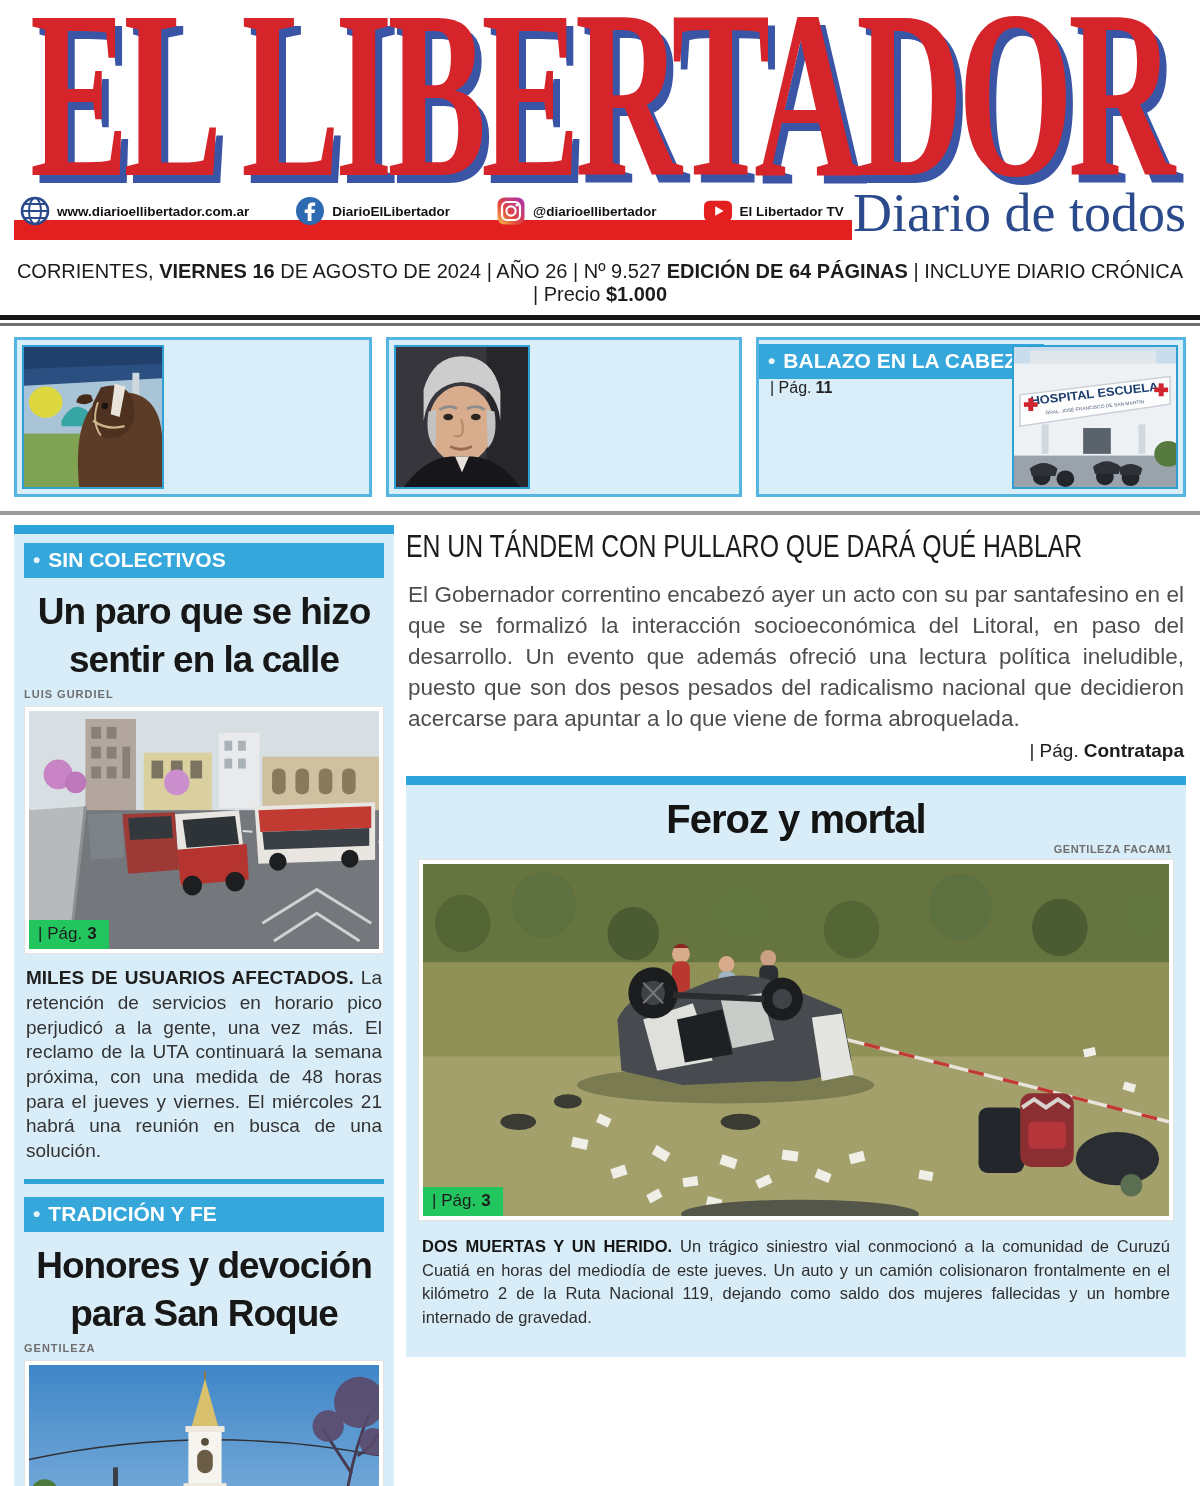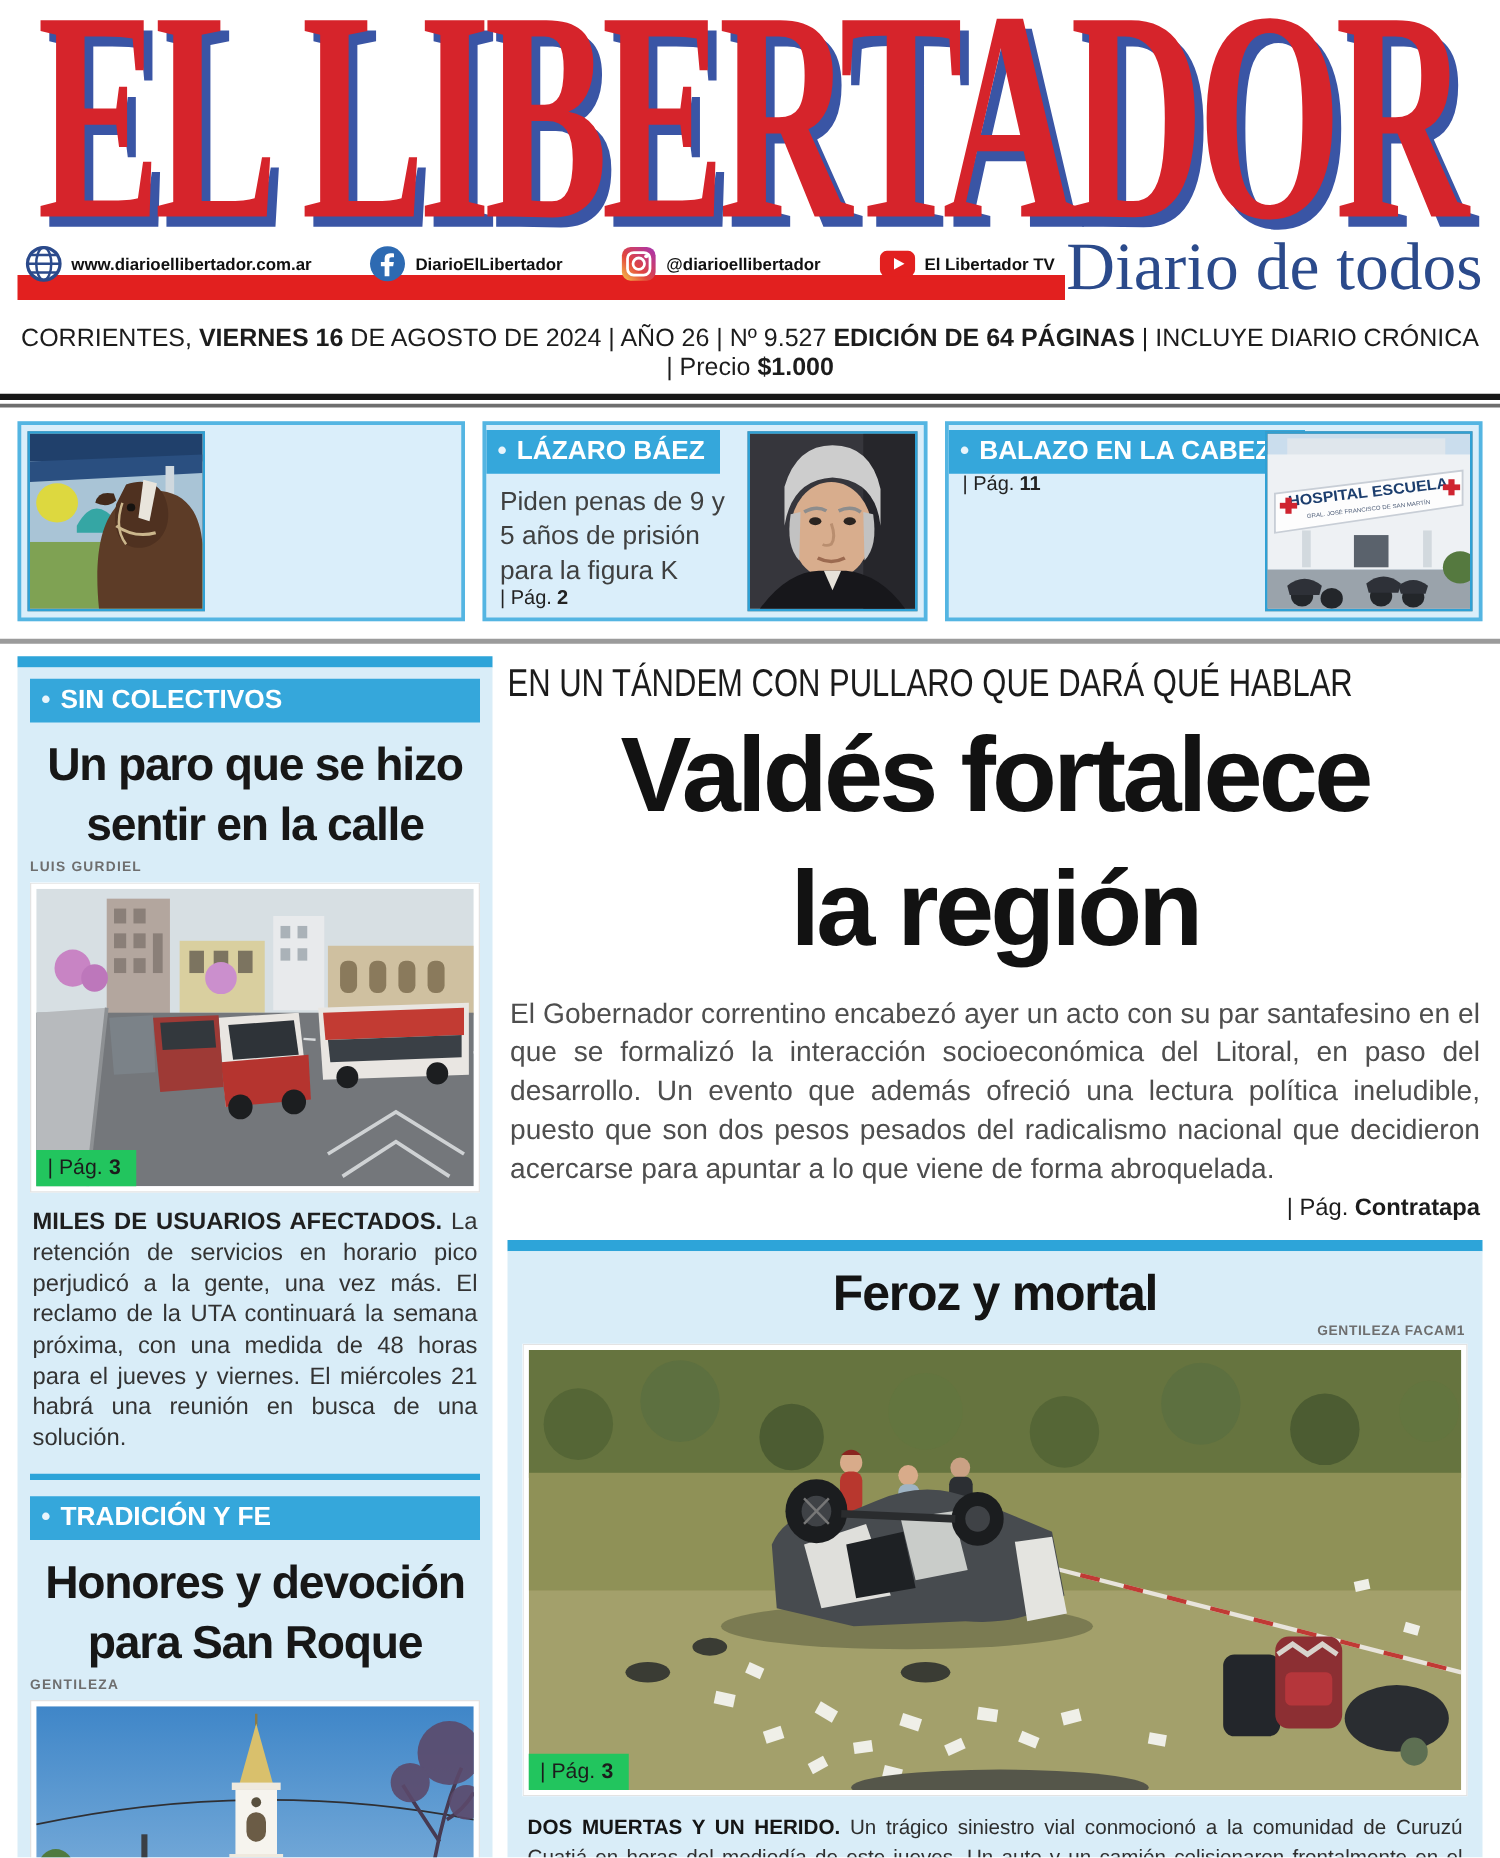--- a/index.html
+++ b/index.html
@@ -170,25 +170,20 @@
           <polygon points="92,40 103,43 97,76 88,73" fill="#e9e5dc"></polygon>
           <circle cx="82" cy="64" r="3.4" fill="#161310"></circle>
           <path d="M68,52 q-13,-3 -15,8 q10,5 17,-2 Z" fill="#432a1b"></path>
           <path d="M70,80 q15,11 32,6" stroke="#cbb68c" stroke-width="2.6" fill="none"></path>
           <path d="M75,60 q-7,22 3,36" stroke="#cbb68c" stroke-width="2" fill="none"></path>
         </svg>
       </div>
     </article>
 
     <article class="teaser-box t2">
-      <div class="teaser-main">
-        <div class="tag"><span class="bullet">•</span><span>LÁZARO BÁEZ</span></div>
-        <div class="teaser-text">Piden penas de 9 y 5 años de prisión para la figura K</div>
-        <div class="pagline"><span>| Pág.</span><b>2</b></div>
-      </div>
       <div class="teaser-photo">
         <svg viewBox="0 0 134 152" preserveAspectRatio="none">
           <rect width="134" height="152" fill="#36363c"></rect>
           <rect x="92" width="42" height="152" fill="#26262b"></rect>
           <path d="M28,46 Q38,10 67,10 Q98,10 106,48 L106,80 Q102,40 67,38 Q34,40 28,80 Z" fill="#cdcdcd"></path>
           <ellipse cx="66" cy="84" rx="33" ry="42" fill="#d8ad8d"></ellipse>
           <path d="M33,70 q-4,28 7,40 l1,-42 Z" fill="#c2c2c2"></path>
           <path d="M100,70 q4,28 -7,40 l-1,-42 Z" fill="#c2c2c2"></path>
           <path d="M44,68 q10,-6 18,-1" stroke="#8d8d8d" stroke-width="3" fill="none"></path>
           <path d="M72,67 q10,-5 18,1" stroke="#8d8d8d" stroke-width="3" fill="none"></path>
@@ -396,24 +391,20 @@
 
         </div>
 
       </div>
     </aside>
 
     <main class="main-col">
 
       <div class="kicker"><span>EN UN TÁNDEM CON PULLARO QUE DARÁ QUÉ HABLAR</span></div>
 
-      <h1 class="main-head">
-        <span>Valdés fortalece</span>
-        <span>la región</span>
-      </h1>
 
       <p class="lede">El Gobernador correntino encabezó ayer un acto con su par santafesino en el que se formalizó la interacción socioeconómica del Litoral, en paso del desarrollo. Un evento que además ofreció una lectura política ineludible, puesto que son dos pesos pesados del radicalismo nacional que decidieron acercarse para apuntar a lo que viene de forma abroquelada.</p>
 
       <div class="pag-right"><span>| Pág.</span><b>Contratapa</b></div>
 
       <section class="feroz">
         <div class="top-bar"></div>
         <div class="feroz-panel">
           <h2 class="feroz-head">Feroz y mortal</h2>
           <div class="feroz-credit">GENTILEZA FACAM1</div>

